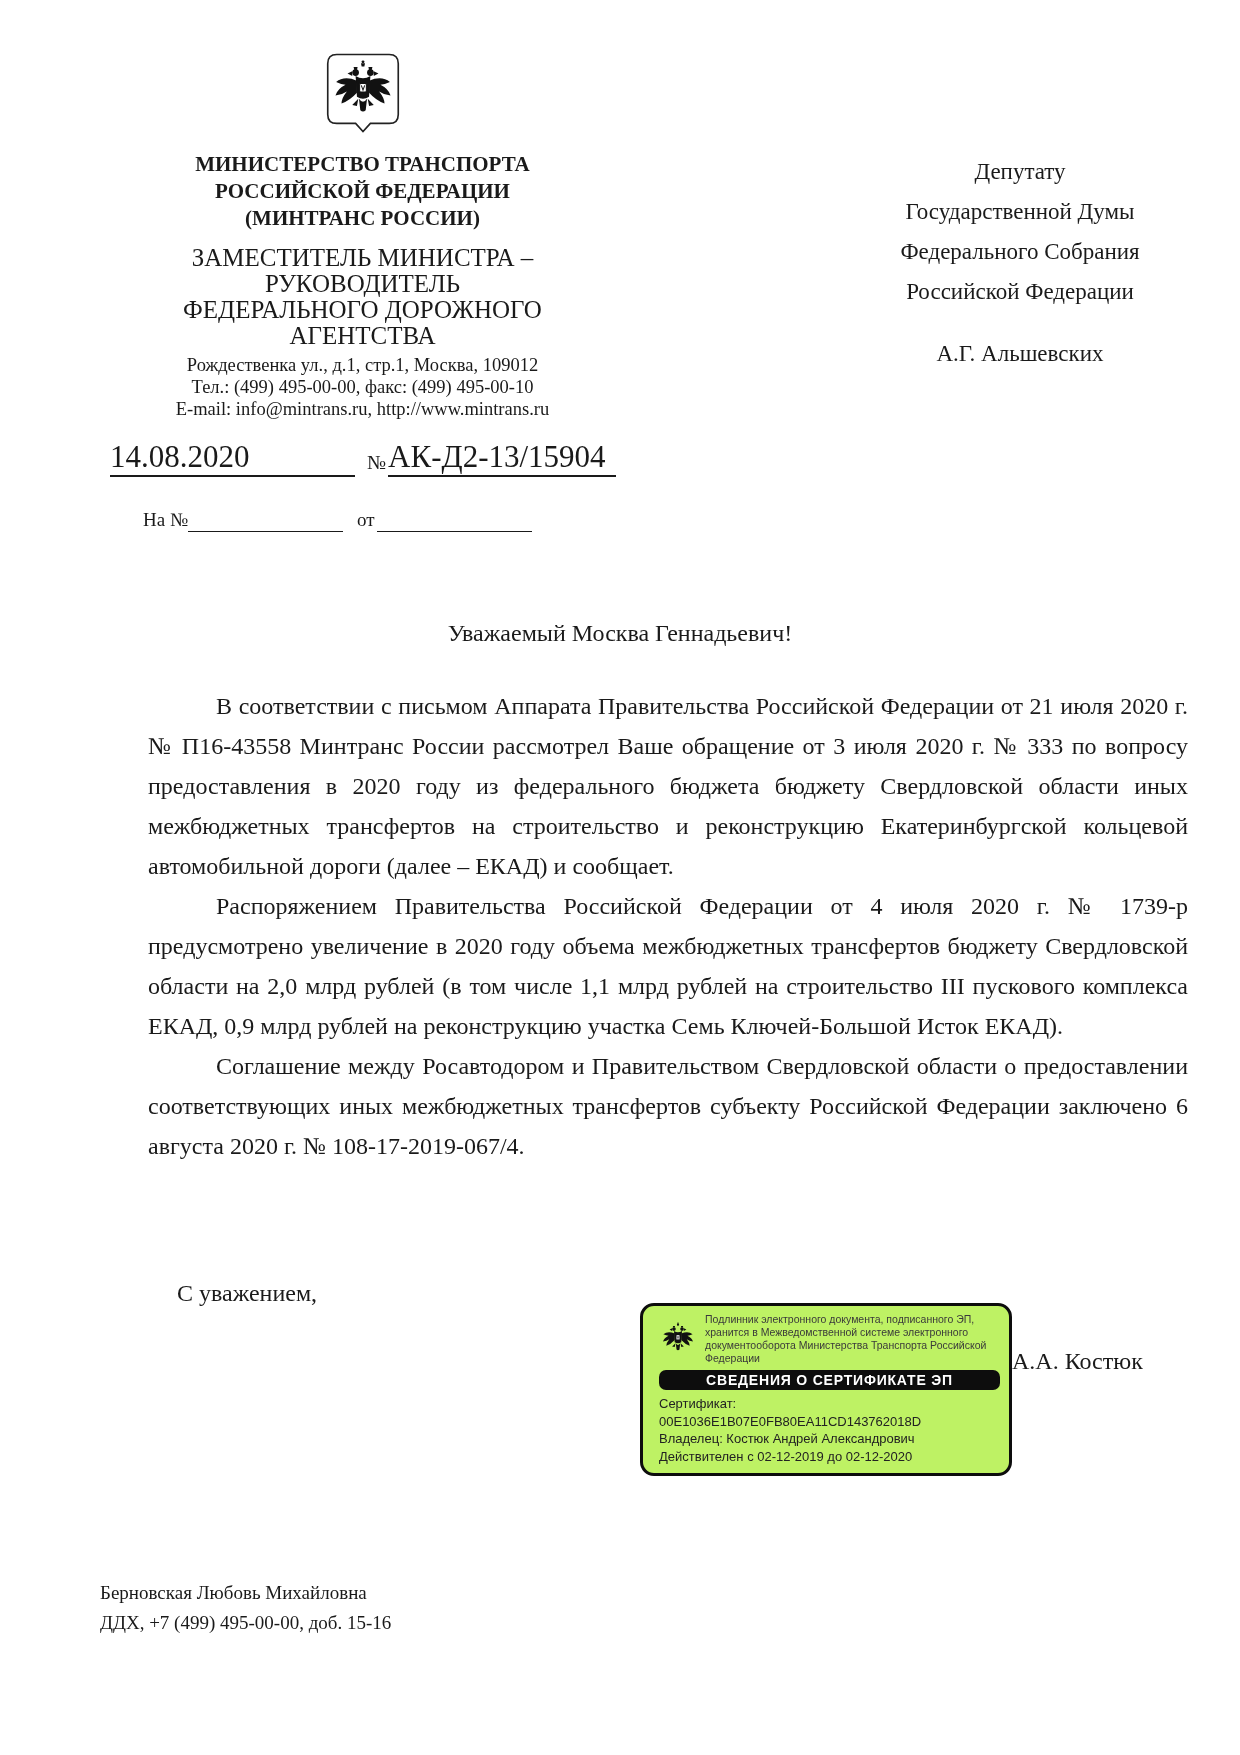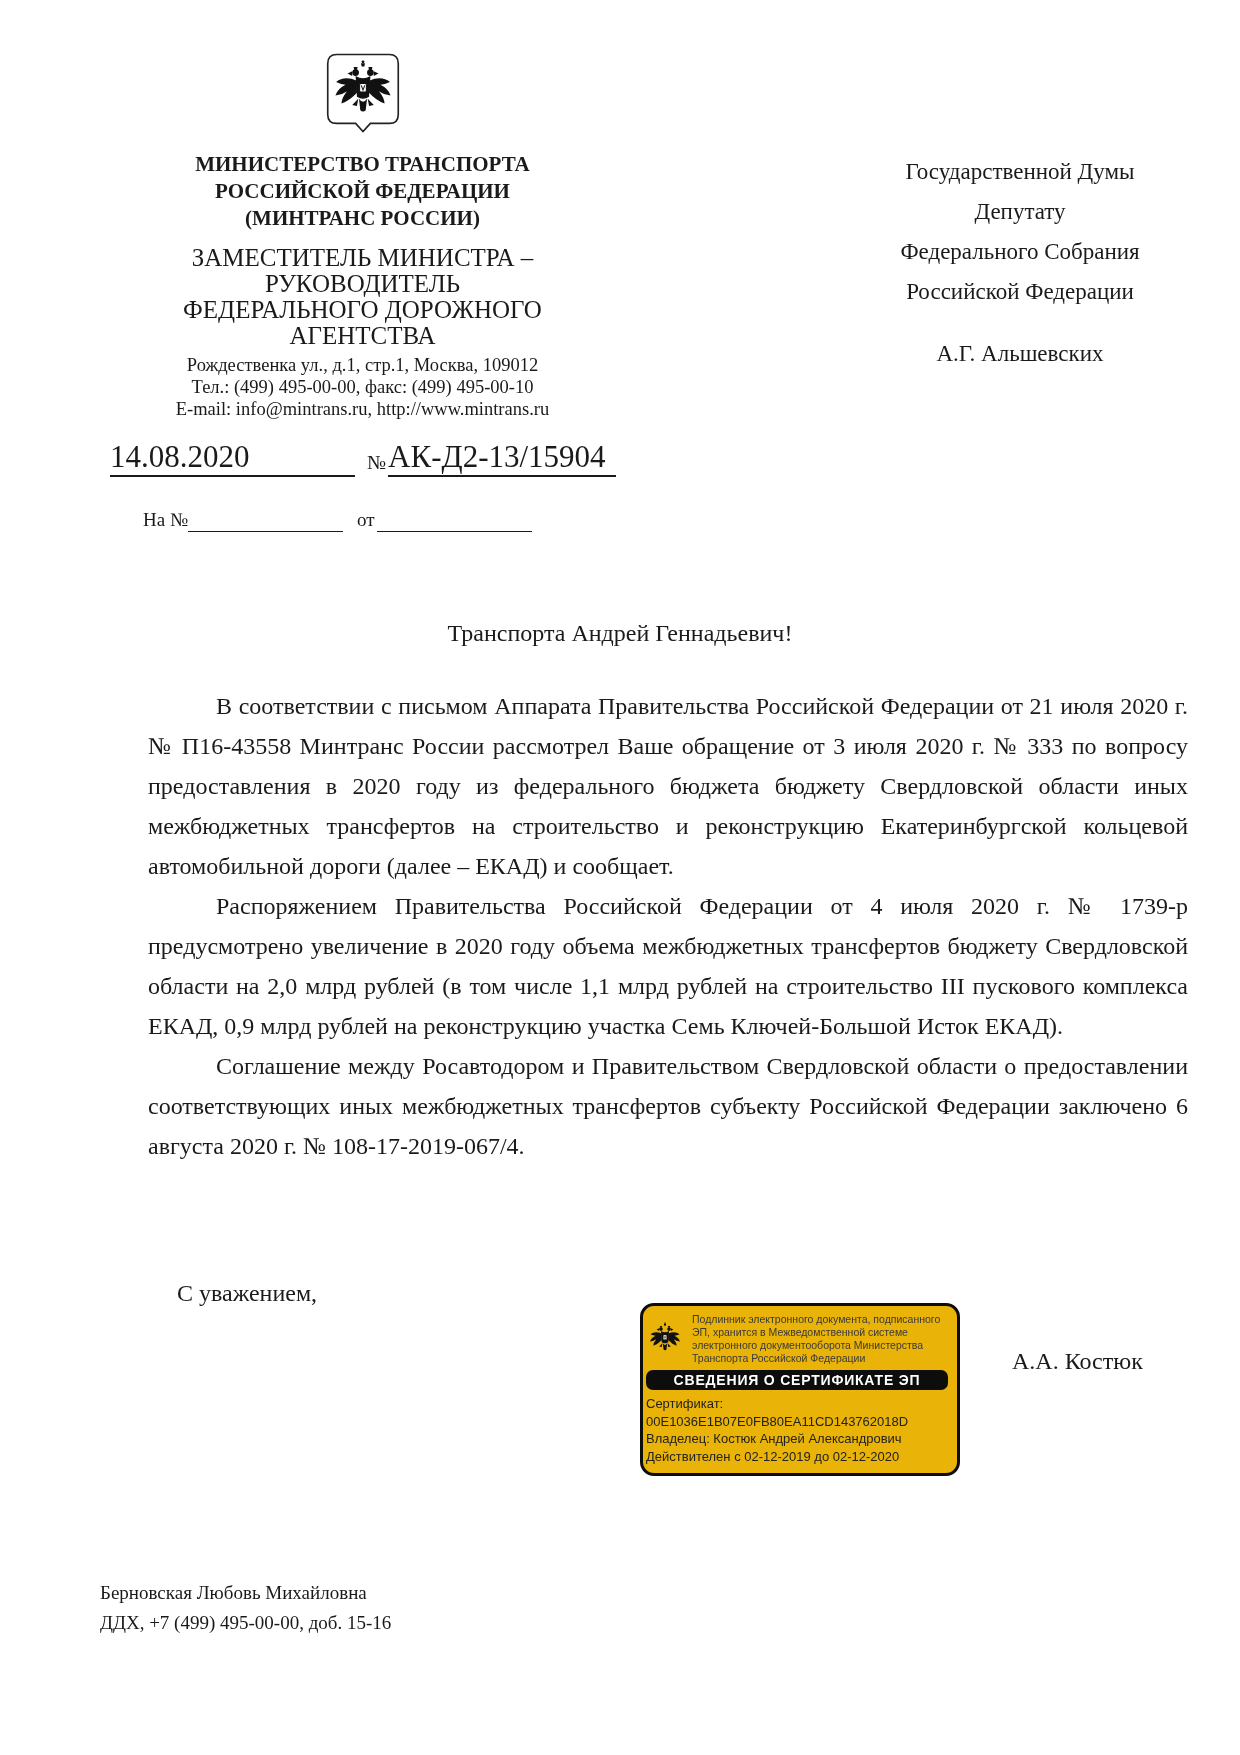--- a/index.html
+++ b/index.html
@@ -32,23 +32,23 @@
   
   .salutation { position:absolute; left:100px; top:620px; width:1040px; text-align:center; font-size:24px; }
   .body-text { position:absolute; left:100px; top:686px; width:1040px;
                font-size:24px; line-height:40px; text-align:justify;margin-left:48px; }
   .body-text p { margin:0; text-indent:68px; text-align-last:left; }
 
   .closing { position:absolute; left:177px; top:1280px; font-size:24px; }
 
   
   .stamp {
-    position:absolute; left:640px; top:1303px; width:320px; box-sizing:border-box;
-    border:3px solid #0d0d0d; border-radius:14px; background:#eab308;
-    padding:7px 9px 8px 3px; font-family:"Liberation Sans", sans-serif;
+    position:absolute; left:640px; top:1303px; width:372px; box-sizing:border-box;
+    border:3px solid #0d0d0d; border-radius:14px; background:#bef264;
+    padding:7px 9px 8px 16px; font-family:"Liberation Sans", sans-serif;
   }
   .stamp-top { display:flex; align-items:flex-start; }
   .stamp-eagle { width:38px; height:44px; flex:none; margin-top:2px; }
   .stamp-desc { font-size:10.5px; line-height:13px; color:#3a3a3a; margin-left:8px; }
   .stamp-bar { background:#0d0d0d; color:#ffffff; font-size:14px; font-weight:bold;
                text-align:center; letter-spacing:0.8px; padding:2px 0; margin-top:5px; border-radius:7px; }
   .stamp-lines { font-size:13px; line-height:17.5px; color:#222; margin-top:5px; }
 
   .signature-name { position:absolute; left:1012px; top:1348px; font-size:24px; }
 
@@ -113,28 +113,28 @@
   </div>
 
   <div class="ref-row">
     <span>На №</span>
     <span class="ref-blank"></span>
     <span class="ref-ot">от</span>
     <span class="ref-blank"></span>
   </div>
 
   <div class="addressee">
+    <div>Депутату</div>
     <div>Государственной Думы</div>
-    <div>Депутату</div>
     <div>Федерального Собрания</div>
     <div>Российской Федерации</div>
     <div class="addressee-name">А.Г. Альшевских</div>
   </div>
 
-  <div class="salutation">Транспорта Андрей Геннадьевич!</div>
+  <div class="salutation">Уважаемый Москва Геннадьевич!</div>
 
   <div class="body-text">
     <p>В соответствии с письмом Аппарата Правительства Российской Федерации от 21 июля 2020 г. № П16-43558 Минтранс России рассмотрел Ваше обращение от 3 июля 2020 г. № 333 по вопросу предоставления в 2020 году из федерального бюджета бюджету Свердловской области иных межбюджетных трансфертов на строительство и реконструкцию Екатеринбургской кольцевой автомобильной дороги (далее – ЕКАД) и сообщает.</p>
     <p>Распоряжением Правительства Российской Федерации от 4 июля 2020 г. № 1739-р предусмотрено увеличение в 2020 году объема межбюджетных трансфертов бюджету Свердловской области на 2,0 млрд рублей (в том числе 1,1 млрд рублей на строительство III пускового комплекса ЕКАД, 0,9 млрд рублей на реконструкцию участка Семь Ключей-Большой Исток ЕКАД).</p>
     <p>Соглашение между Росавтодором и Правительством Свердловской области о предоставлении соответствующих иных межбюджетных трансфертов субъекту Российской Федерации заключено 6 августа 2020 г. № 108-17-2019-067/4.</p>
   </div>
 
   <div class="closing">С уважением,</div>
 
   <div class="stamp">

